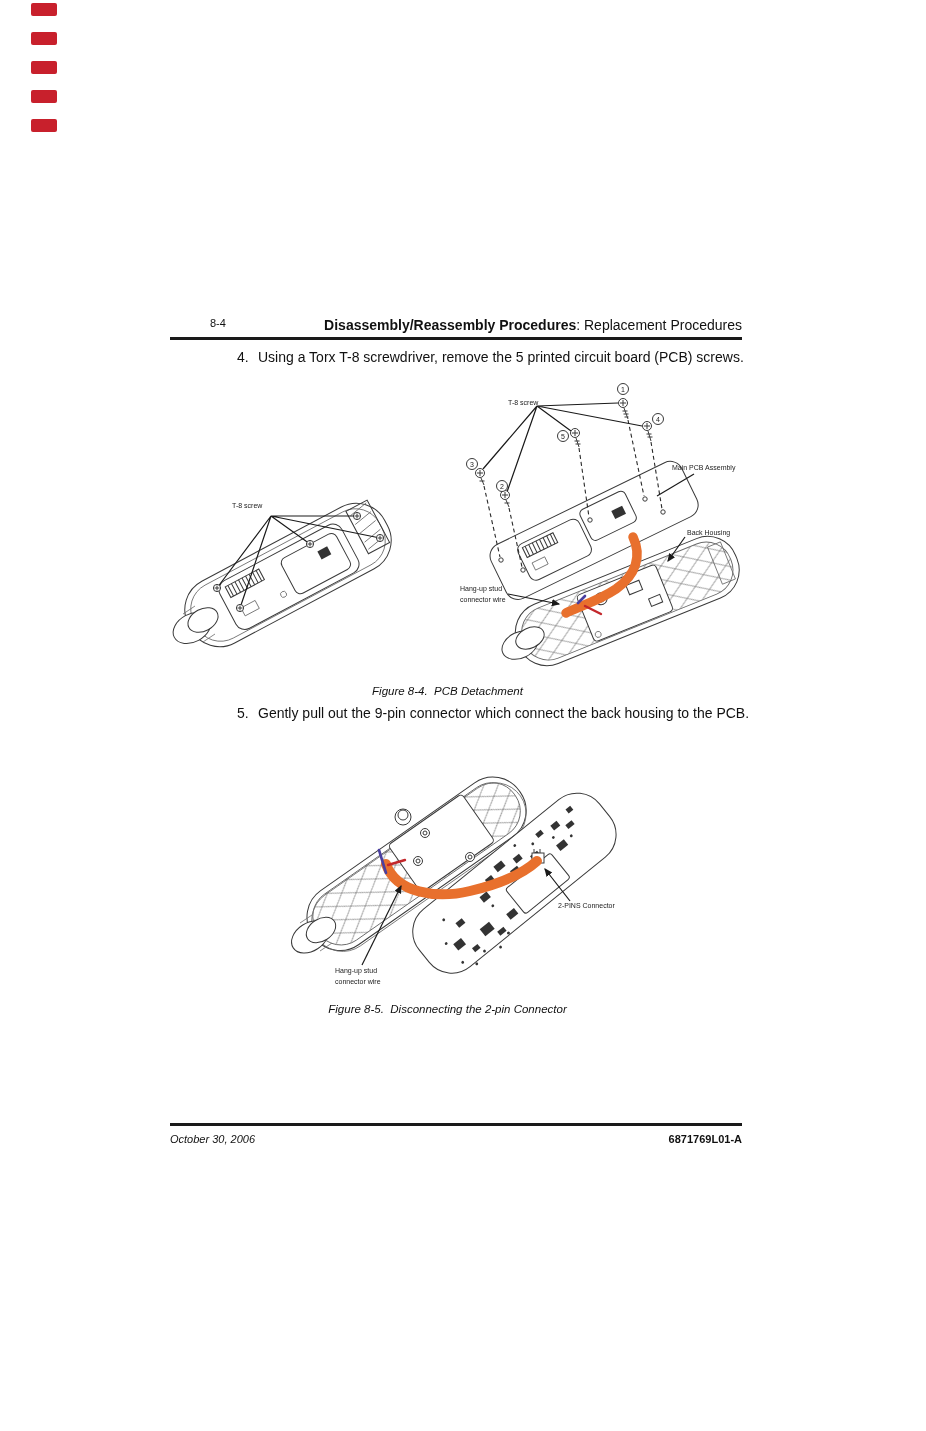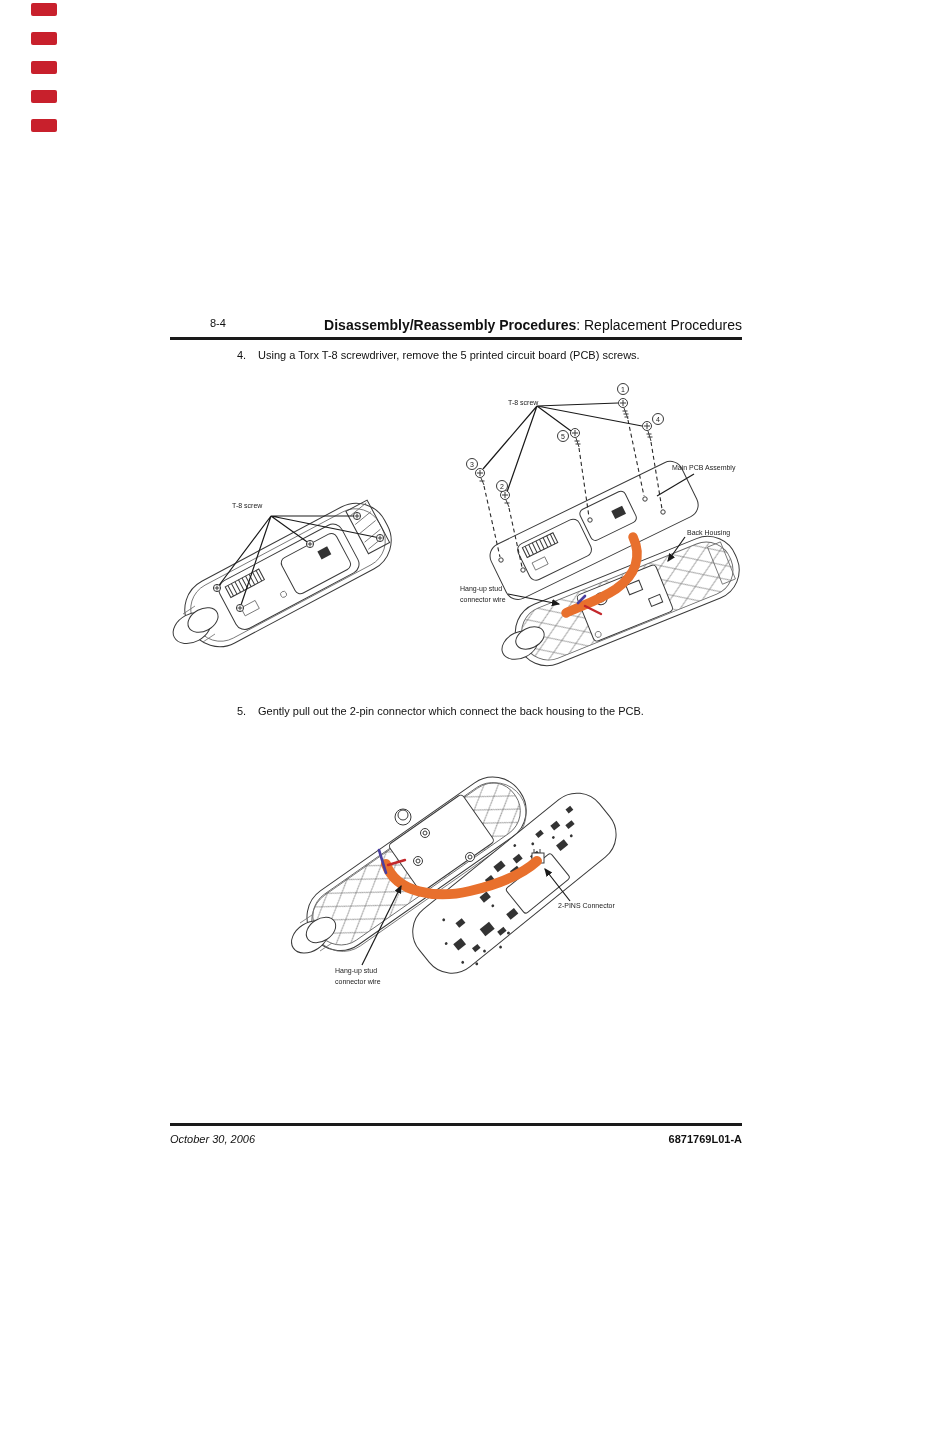--- a/index.html
+++ b/index.html
@@ -14,21 +14,21 @@
   .hdr-left{position:absolute;left:170px;top:317px;font-size:11px;padding-left:40px;}
   .hdr-right{position:absolute;right:184px;top:317px;font-size:14px;white-space:nowrap;}
   .hdr-right .b{font-weight:bold;}
   .rule{position:absolute;left:170px;width:572px;height:2.5px;background:#1a1a1a;}
   .hdr-rule{top:337px;}
   .ftr-rule{top:1123px;}
   .ftr-left{position:absolute;left:170px;top:1133px;font-size:11px;font-style:italic;}
   .ftr-right{position:absolute;right:184px;top:1133px;font-size:11px;font-weight:bold;}
 
   
-  .step{position:absolute;left:237px;font-size:11px;white-space:nowrap;}
+  .step{position:absolute;left:237px;font-size:14px;white-space:nowrap;}
   .step .num{display:inline-block;width:21px;}
 
   
   .fig{position:absolute;}
   .fig svg{position:absolute;overflow:visible;}
   .fig-label{position:absolute;font-size:7px;line-height:1.5;color:#222;white-space:nowrap;}
   .caption{position:absolute;left:170px;width:555px;text-align:center;
            font-size:11.5px;font-style:italic;white-space:pre;}
 
   
@@ -193,23 +193,24 @@
     <div class="fig-label" style="left:62px;top:121px">T-8 screw</div>
     <div class="fig-label" style="left:338px;top:18px">T-8 screw</div>
     <div class="fig-label" style="left:502px;top:83px">Main PCB Assembly</div>
     <div class="fig-label" style="left:517px;top:148px">Back Housing</div>
     <div class="fig-label" style="left:290px;top:204px">
       <div>Hang-up stud</div>
       <div>connector wire</div>
     </div>
   </div>
 
+  <div class="caption" style="top:685px">Figure 8-4.  PCB Detachment</div>
 
   <div class="step" style="top:705px">
-    <span class="num">5.</span><span>Gently pull out the 2-pin connector which connect the back housing to the PCB.</span>
+    <span class="num">5.</span><span>Gently pull out the 9-pin connector which connect the back housing to the PCB.</span>
   </div>
 
   <div class="fig" style="left:278px;top:733px;width:412px;height:268px">
     <svg style="left:0;top:0" width="412" height="272" viewBox="0 0 412 272">
       <defs>
         <marker id="ah2" orient="auto" markerWidth="8" markerHeight="8" refX="6" refY="3">
           <path d="M0 0 L7 3 L0 6 Z" fill="#1a1a1a"></path>
         </marker>
       </defs>
 
@@ -281,18 +282,19 @@
       <path class="lead" d="M292 168 L267 136" marker-end="url(#ah2)"></path>
     </svg>
 
     <div class="fig-label" style="left:280px;top:168px">2-PINS Connector</div>
     <div class="fig-label" style="left:57px;top:233px">
       <div>Hang-up stud</div>
       <div>connector wire</div>
     </div>
   </div>
 
+  <div class="caption" style="top:1003px">Figure 8-5.  Disconnecting the 2-pin Connector</div>
 
   <div class="rule ftr-rule"></div>
   <div class="ftr-left">October 30, 2006</div>
   <div class="ftr-right">6871769L01-A</div>
 
 </div>
 
 </body></html>

